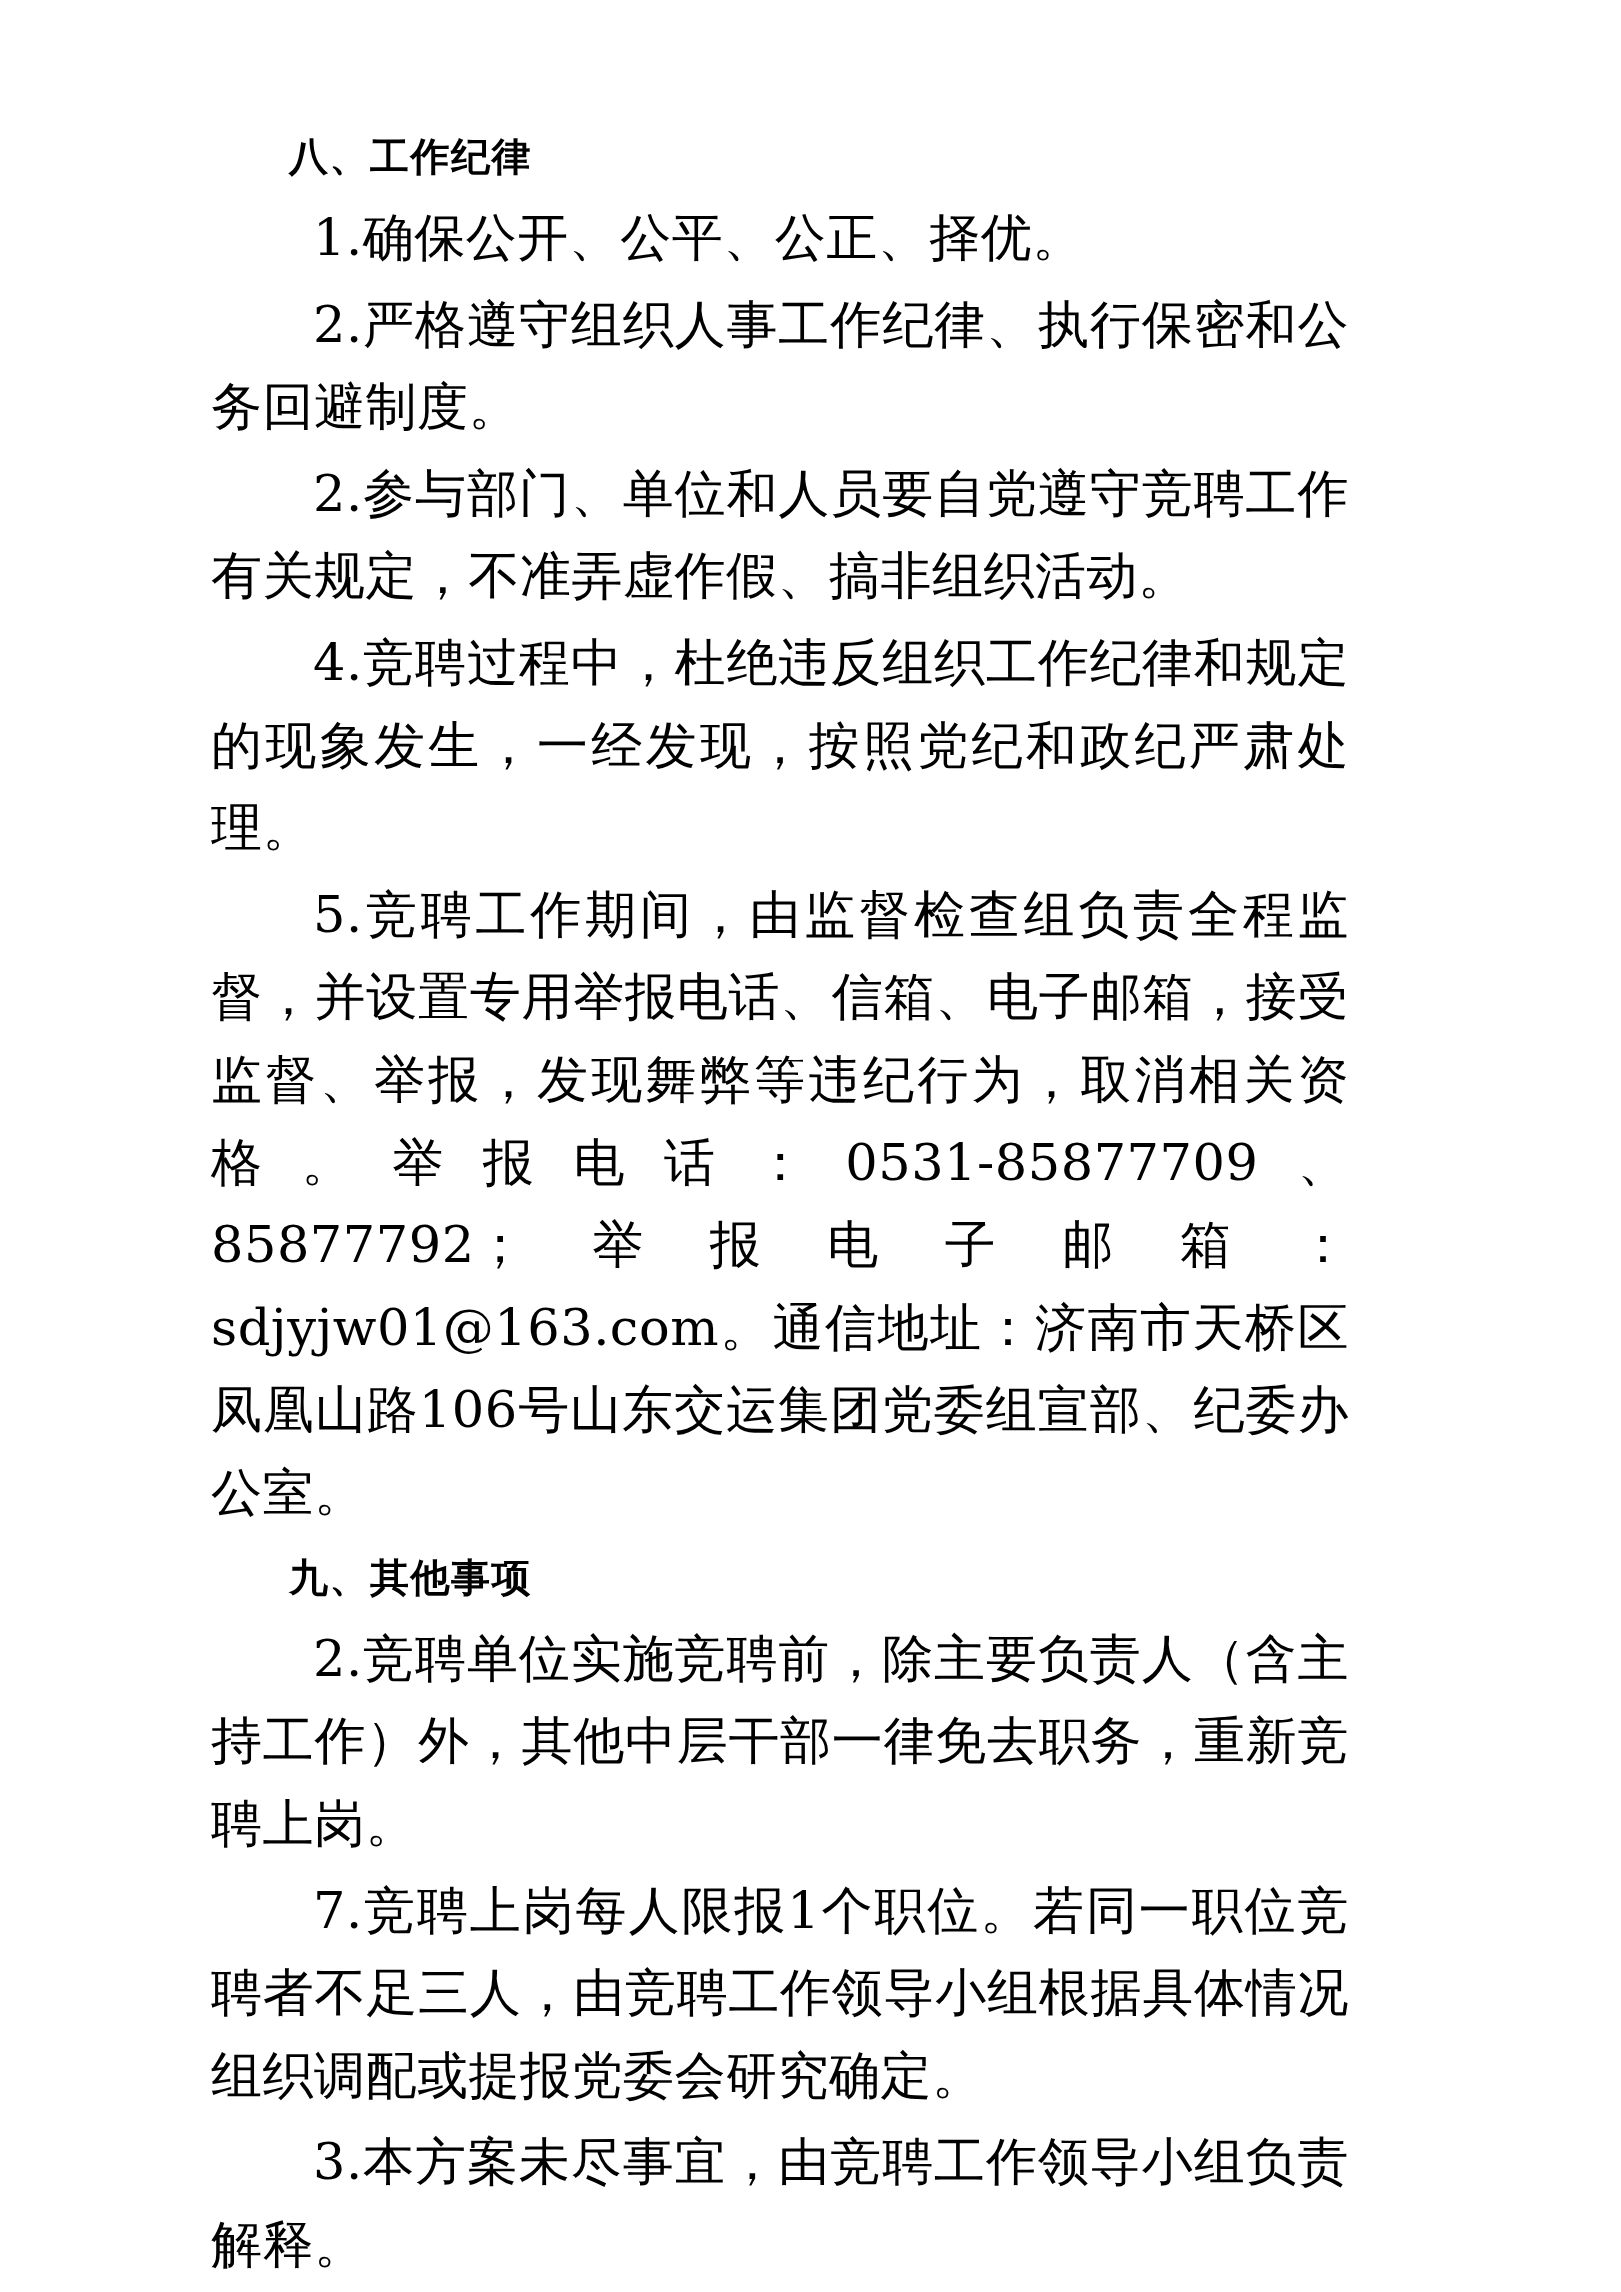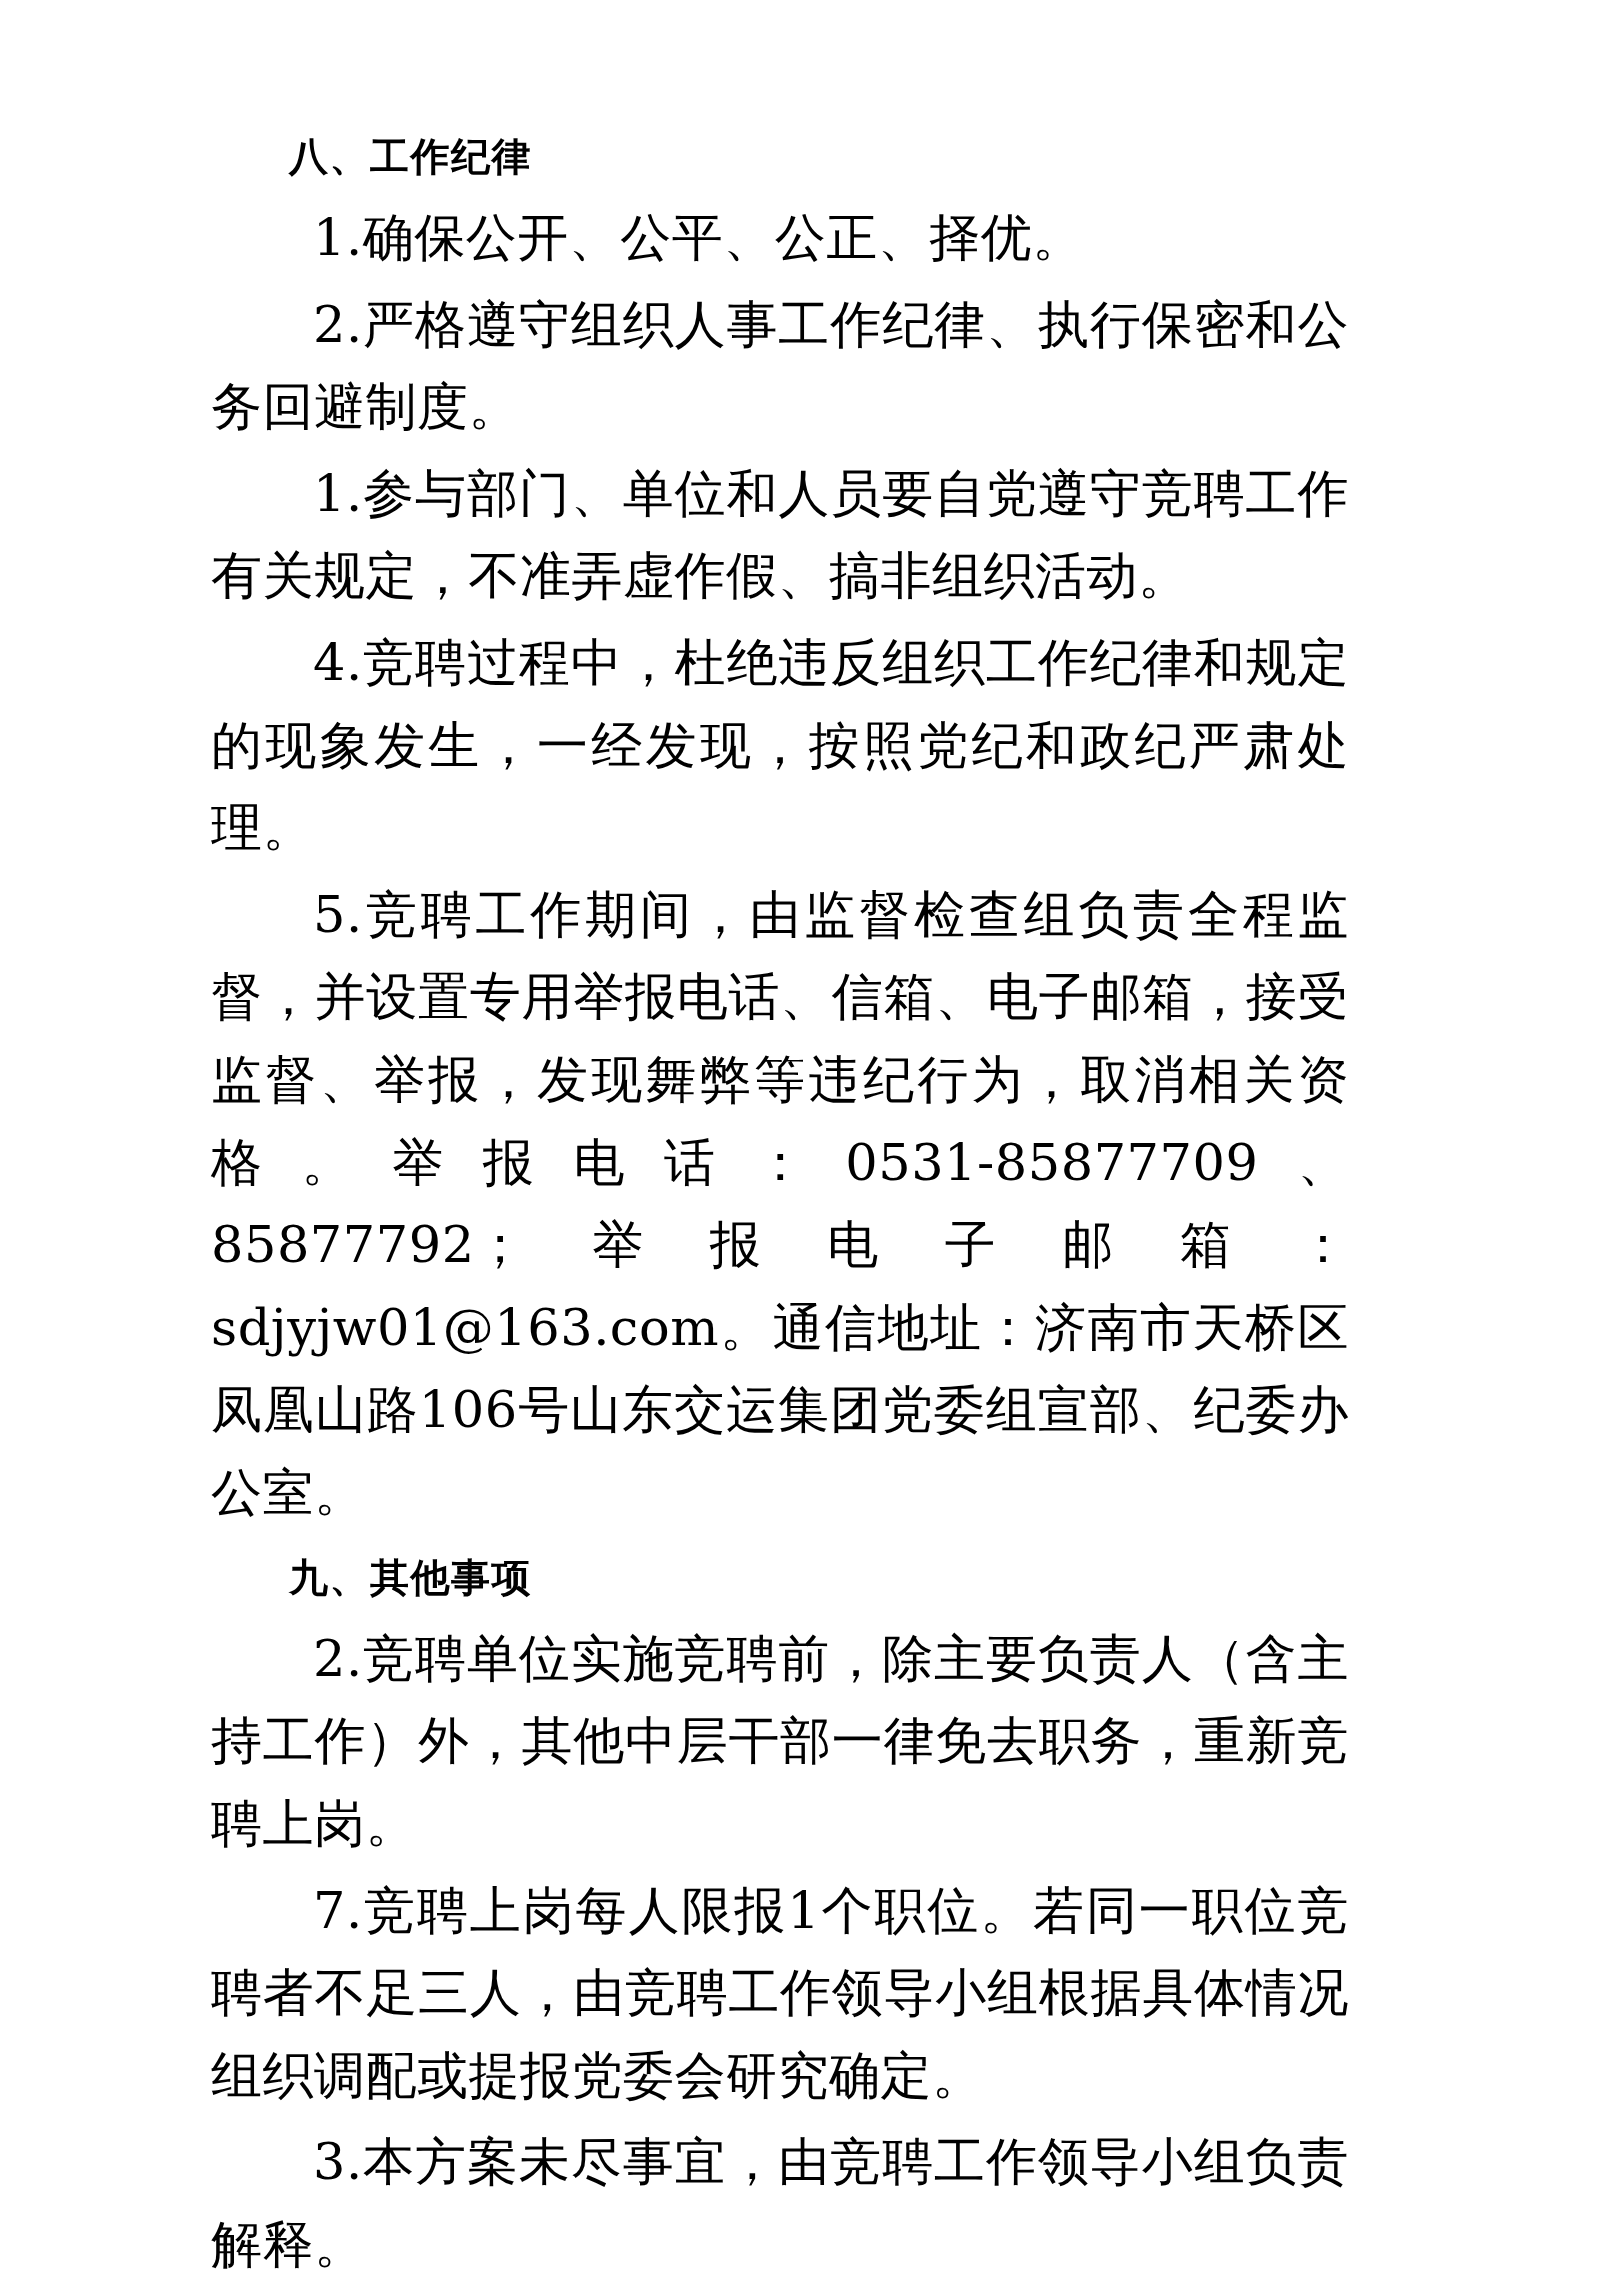--- a/index.html
+++ b/index.html
@@ -55,21 +55,21 @@
 </head>
 <body>
 
 <div class="page">
   <div class="doc-body">
 
     <h2 class="section-heading">八、工作纪律</h2>
 
     <p class="para">1.确保公开、公平、公正、择优。</p>
     <p class="para">2.严格遵守组织人事工作纪律、执行保密和公务回避制度。</p>
-    <p class="para">1.参与部门、单位和人员要自党遵守竞聘工作有关规定，不准弄虚作假、搞非组织活动。</p>
+    <p class="para">2.参与部门、单位和人员要自党遵守竞聘工作有关规定，不准弄虚作假、搞非组织活动。</p>
     <p class="para">4.竞聘过程中，杜绝违反组织工作纪律和规定的现象发生，一经发现，按照党纪和政纪严肃处理。</p>
     <p class="para">5.竞聘工作期间，由监督检查组负责全程监督，并设置专用举报电话、信箱、电子邮箱，接受监督、举报，发现舞弊等违纪行为，取消相关资格。举报电话：0531-85877709、85877792；举报电子邮箱：sdjyjw01@163.com。通信地址：济南市天桥区凤凰山路106号山东交运集团党委组宣部、纪委办公室。</p>
 
     <h2 class="section-heading" style="margin-top:13px;">九、其他事项</h2>
 
     <p class="para">2.竞聘单位实施竞聘前，除主要负责人（含主持工作）外，其他中层干部一律免去职务，重新竞聘上岗。</p>
     <p class="para">7.竞聘上岗每人限报1个职位。若同一职位竞聘者不足三人，由竞聘工作领导小组根据具体情况组织调配或提报党委会研究确定。</p>
     <p class="para">3.本方案未尽事宜，由竞聘工作领导小组负责解释。</p>
 
     <div class="attach-block">

